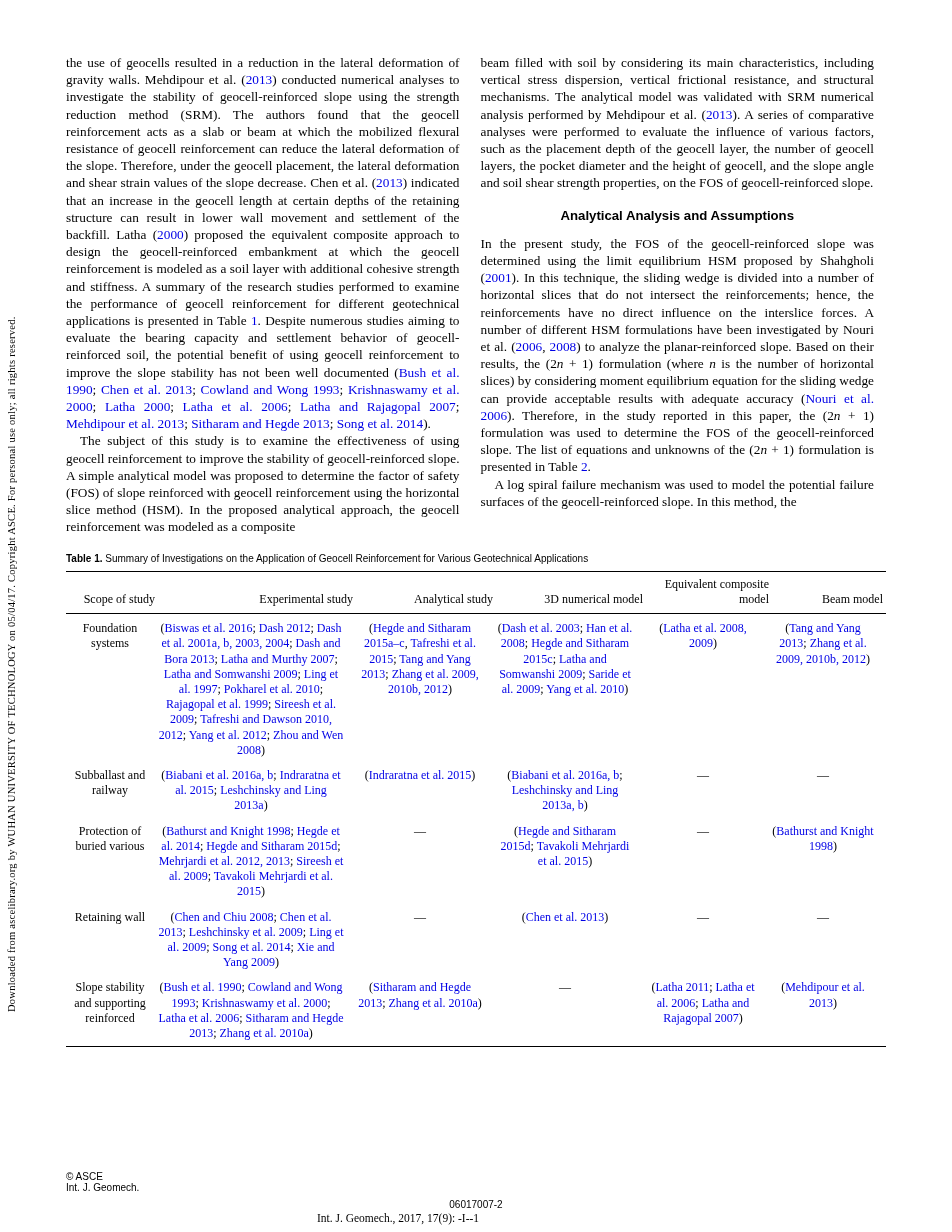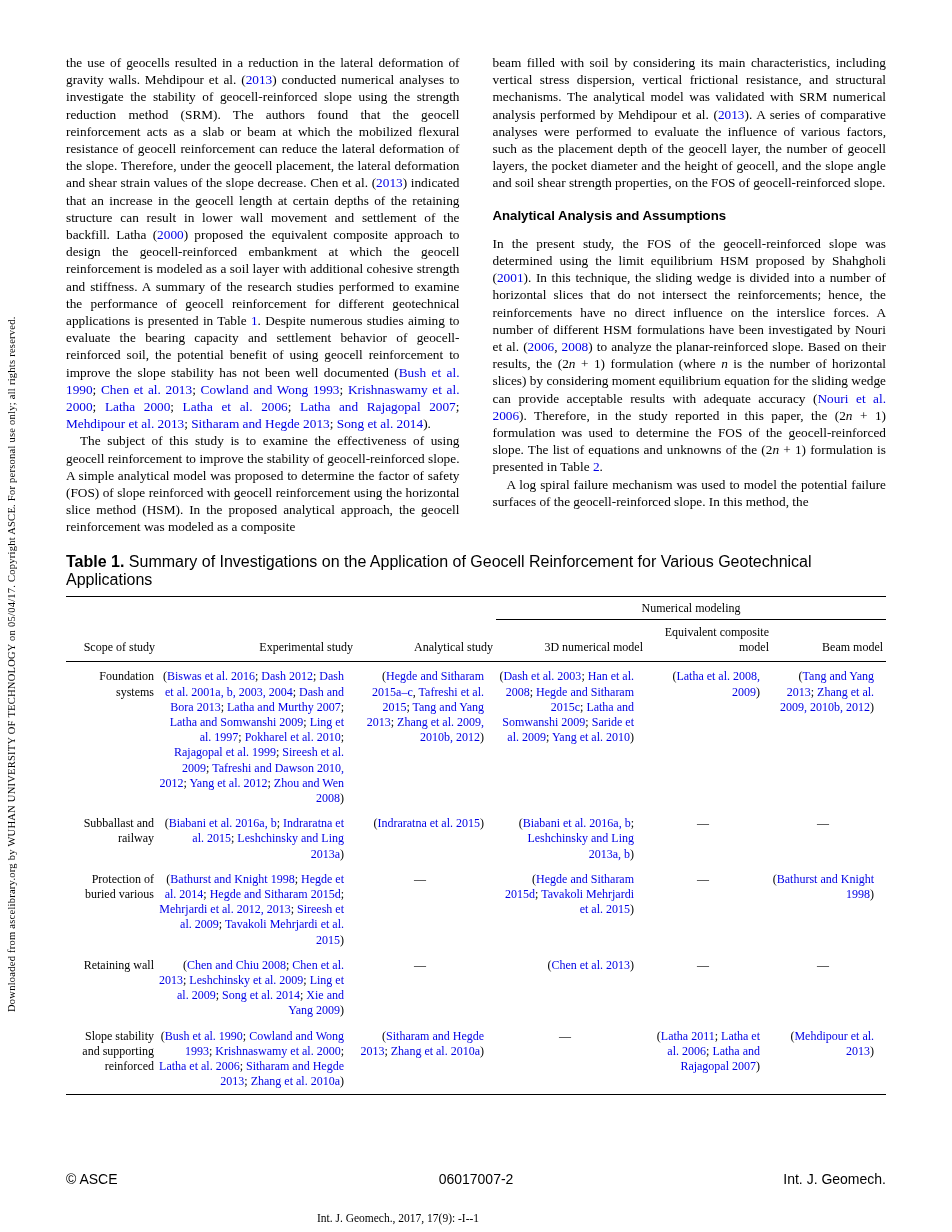--- a/index.html
+++ b/index.html
@@ -11,64 +11,64 @@
     font-family: "Liberation Serif", serif;
     position: relative; overflow: hidden;
   }
   .watermark {
     position: absolute; left: 6px; top: 1012px;
     transform: rotate(-90deg); transform-origin: 0 0;
     white-space: nowrap;
     font-size: 10.5px; letter-spacing: 0.25px;
   }
   .content { position: absolute; left: 66px; top: 54px; width: 820px; }
-  .columns { display: flex; gap: 33px; }
+  .columns { display: flex; gap: 21px; }
   .col {
     width: 393.5px; text-align: justify;
     font-size: 13.3px; line-height: 17.2px;
   }
   .col p { margin: 0; }
   p.indent { text-indent: 14px; }
   .link { color: var(--link); cursor: pointer; text-decoration: none; }
   .it { font-style: italic; }
   .bold { font-weight: 700; }
   .section-heading {
     font-family: "Liberation Sans", sans-serif;
     font-size: 13.2px; font-weight: 700;
-    margin: 15px 0 11px 0; text-align: left;
+    margin: 15px 0 11px 0; text-align: center;
   }
   .table-block { margin-top: 17px; }
   .caption {
     font-family: "Liberation Sans", sans-serif;
-    font-size: 16px; margin-bottom: 7px; text-align: left;
+    font-size: 10px; margin-bottom: 7px; text-align: left;
   }
   table {
     border-collapse: collapse; width: 820px; table-layout: fixed;
     font-size: 12px; line-height: 15.2px;
     border-top: 1px solid #000; border-bottom: 1.5px solid #000;
   }
   th.empty { border: none; }
   th.group {
     font-weight: 400; text-align: center;
     border-bottom: 1px solid #000; padding: 4px 0 3px 0;
   }
   tr.cols th {
     font-weight: 400; text-align: right; vertical-align: bottom;
     padding: 5px 3px 6px 3px; border-bottom: 1px solid #000;
   }
-  tbody td { vertical-align: top; text-align: right; padding: 5px 12px 5px 0; }
+  tbody td { vertical-align: top; text-align: center; padding: 5px 12px 5px 0; }
   tbody tr:first-child td { padding-top: 7px; }
   td.c { text-align: center; }
   td.scope { padding-right: 4px; }
   .footer {
     position: absolute; left: 66px; width: 820px; top: 1171px;
-    font-family: "Liberation Sans", sans-serif; font-size: 14px;
-    display: flex; justify-content: space-between; align-items: baseline;
+    font-family: "Liberation Sans", sans-serif; font-size: 10px;
+    display: flex; justify-content: space-between; align-items: baseline; flex-direction: column;
   }
-  .footer-center { position: absolute; left: 0; right: 0; text-align: center; }
+  .footer-center { position: absolute; left: 0; right: 0; text-align: center; margin-top: 28px; }
   .bottom-cite {
     position: absolute; top: 1212px; left: 0; width: 796px;
     text-align: center; font-size: 11.5px;
   }
 </style>
 </head>
 <body>
 
 <div class="page">
 
@@ -94,24 +94,20 @@
       <table>
         <colgroup>
           <col style="width:92px">
             <col style="width:198px">
             <col style="width:140px">
           <col style="width:150px">
             <col style="width:126px">
             <col style="width:114px">
         </colgroup>
         <thead>
-          <tr>
-            <th class="empty" colspan="3"></th>
-            <th class="group" colspan="3">Numerical modeling</th>
-          </tr>
           <tr class="cols">
             <th>Scope of study</th>
             <th>Experimental study</th>
             <th>Analytical study</th>
             <th>3D numerical model</th>
             <th>Equivalent composite model</th>
             <th>Beam model</th>
           </tr>
         </thead>
         <tbody>

